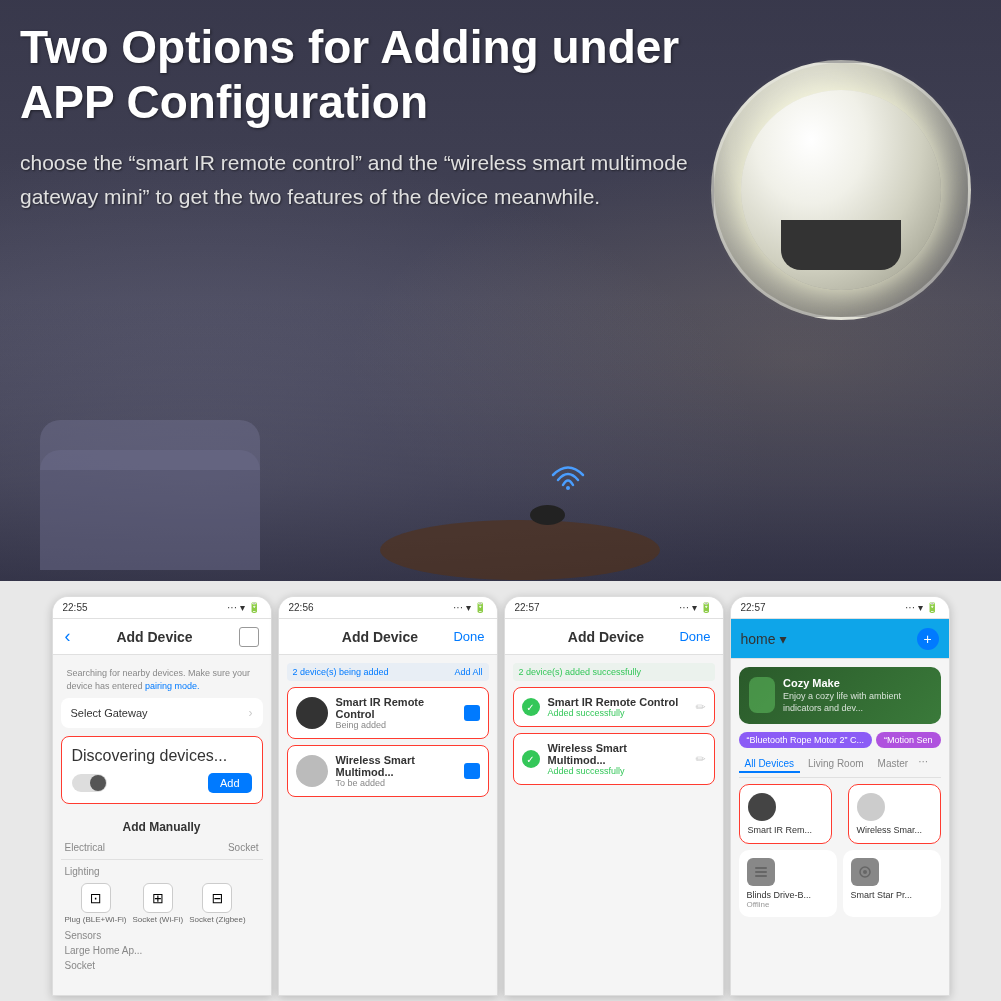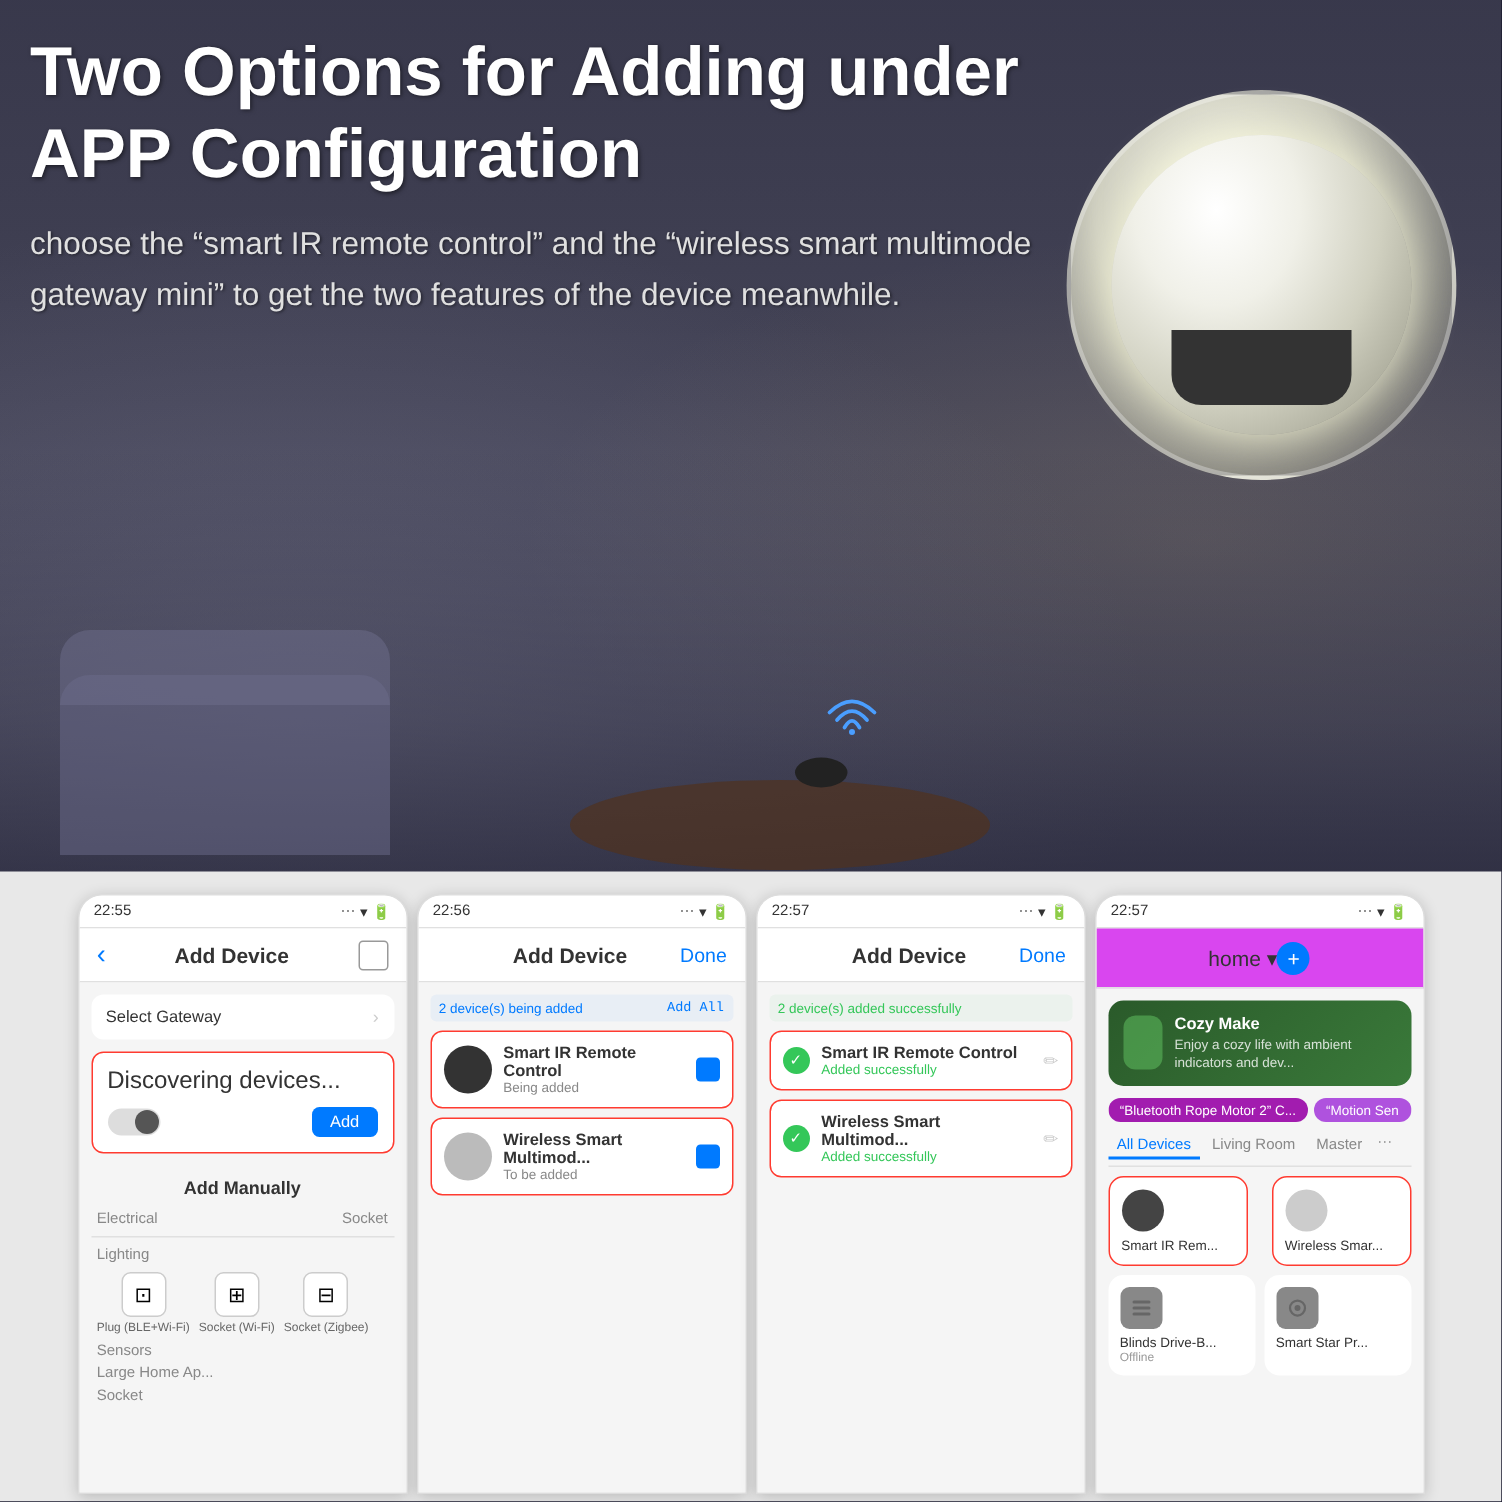--- a/index.html
+++ b/index.html
@@ -368,21 +368,20 @@
       border-radius: 4px;
       margin-bottom: 6px;
       display: flex;
       justify-content: space-between;
       align-items: center;
     }
 
     .add-all-btn {
       color: #007AFF;
       font-size: 9px;
-      font-family: Liberation Mono, monospace;
     }
 
     .device-item {
       background: #fff;
       border-radius: 8px;
       padding: 8px;
       margin-bottom: 6px;
       display: flex;
       align-items: center;
       gap: 8px;
@@ -433,25 +432,25 @@
       font-size: 10px;
     }
 
     .device-edit {
       color: #ccc;
       font-size: 12px;
     }
 
     
     .home-navbar {
-      background: #d946ef;
+      background: #0ea5e9;
       height: 40px;
       display: flex;
       align-items: center;
-      justify-content: center;
+      justify-content: space-between;
       padding: 0 10px;
       border-bottom: 0.5px solid #e0e0e0;
     }
 
     .home-title {
       font-size: 14px;
       color: #333;
     }
 
     .home-plus {
@@ -497,21 +496,21 @@
     }
 
     .tag-row {
       display: flex;
       gap: 4px;
       margin-bottom: 8px;
       overflow: hidden;
     }
 
     .tag {
-      background: #a21caf;
+      background: #8b5cf6;
       color: #fff;
       border-radius: 12px;
       padding: 3px 8px;
       font-size: 9px;
       white-space: nowrap;
     }
 
     .tag.purple {
       background: #AF52DE;
     }
@@ -660,20 +659,24 @@
           <span>▾</span>
           <span>🔋</span>
         </div>
       </div>
       <div class="phone-navbar">
         <span class="nav-back">‹</span>
         <span class="nav-title">Add Device</span>
         <span style="width:20px;height:20px;border:1.5px solid #999;border-radius:3px;display:inline-block;"></span>
       </div>
       <div class="phone-content">
+        <div class="search-text">
+          <span>Searching for nearby devices. Make sure your device has entered</span>
+          <a>pairing mode.</a>
+        </div>
 
         <div class="select-gateway">
           <span>Select Gateway</span>
           <span class="chevron">›</span>
         </div>
 
         <div class="discovering-box">
           <div class="discovering-title">Discovering devices...</div>
           <div class="toggle-add-row">
             <div class="toggle">

